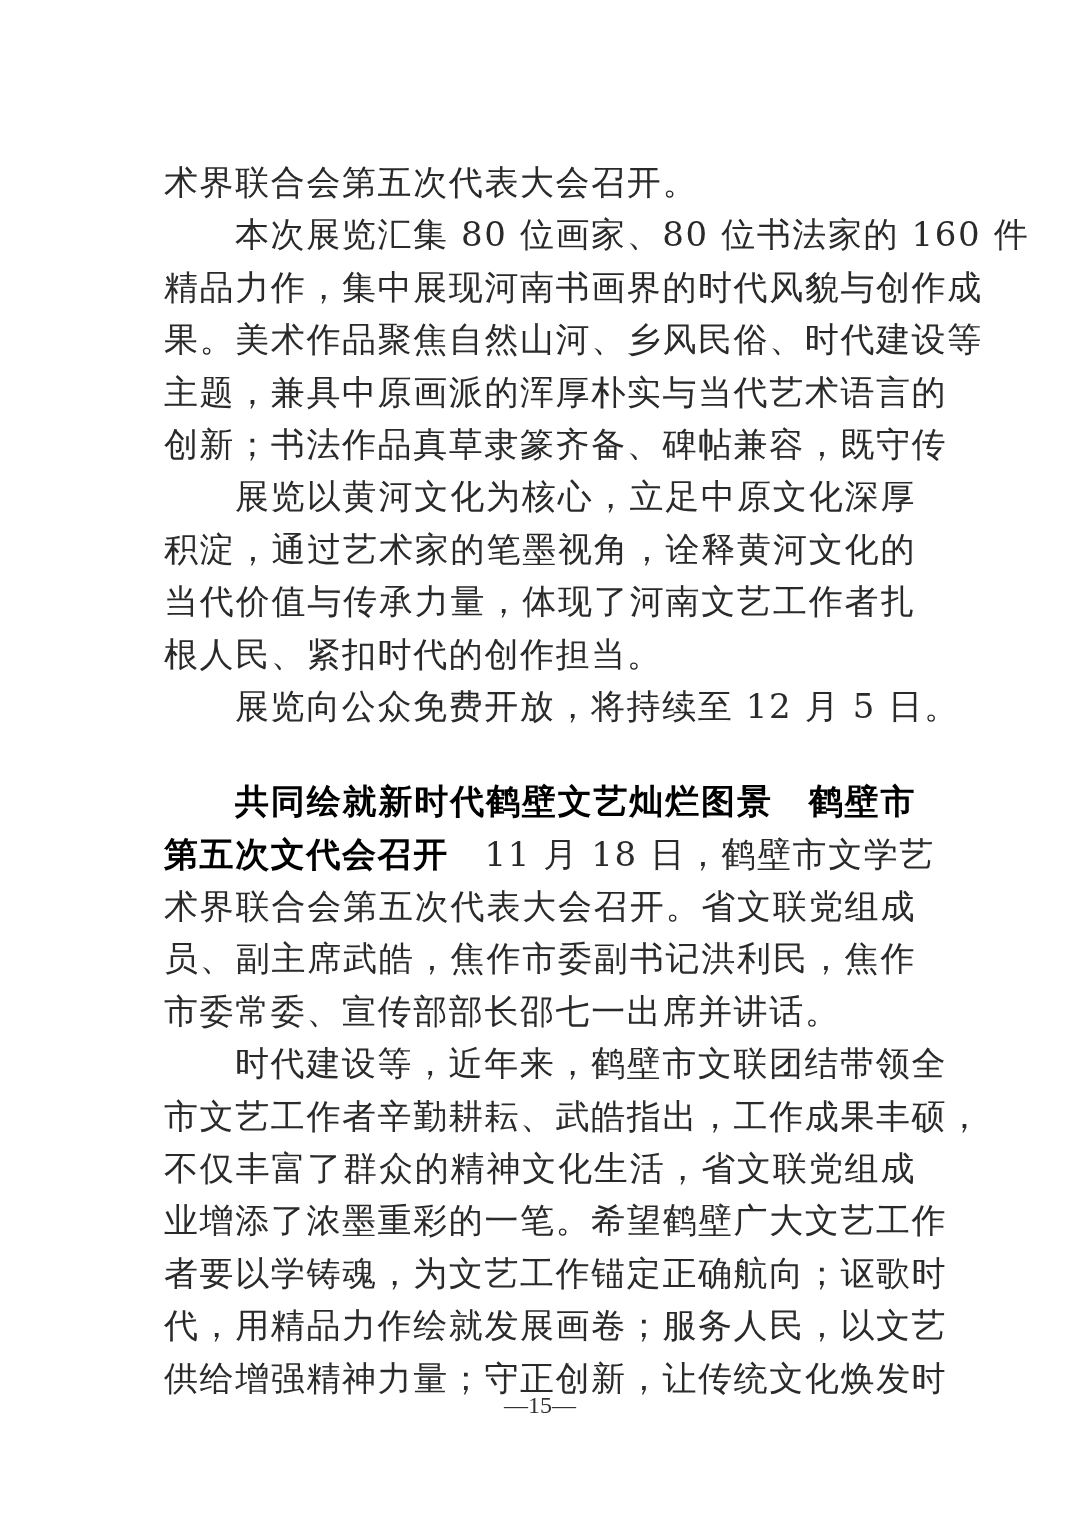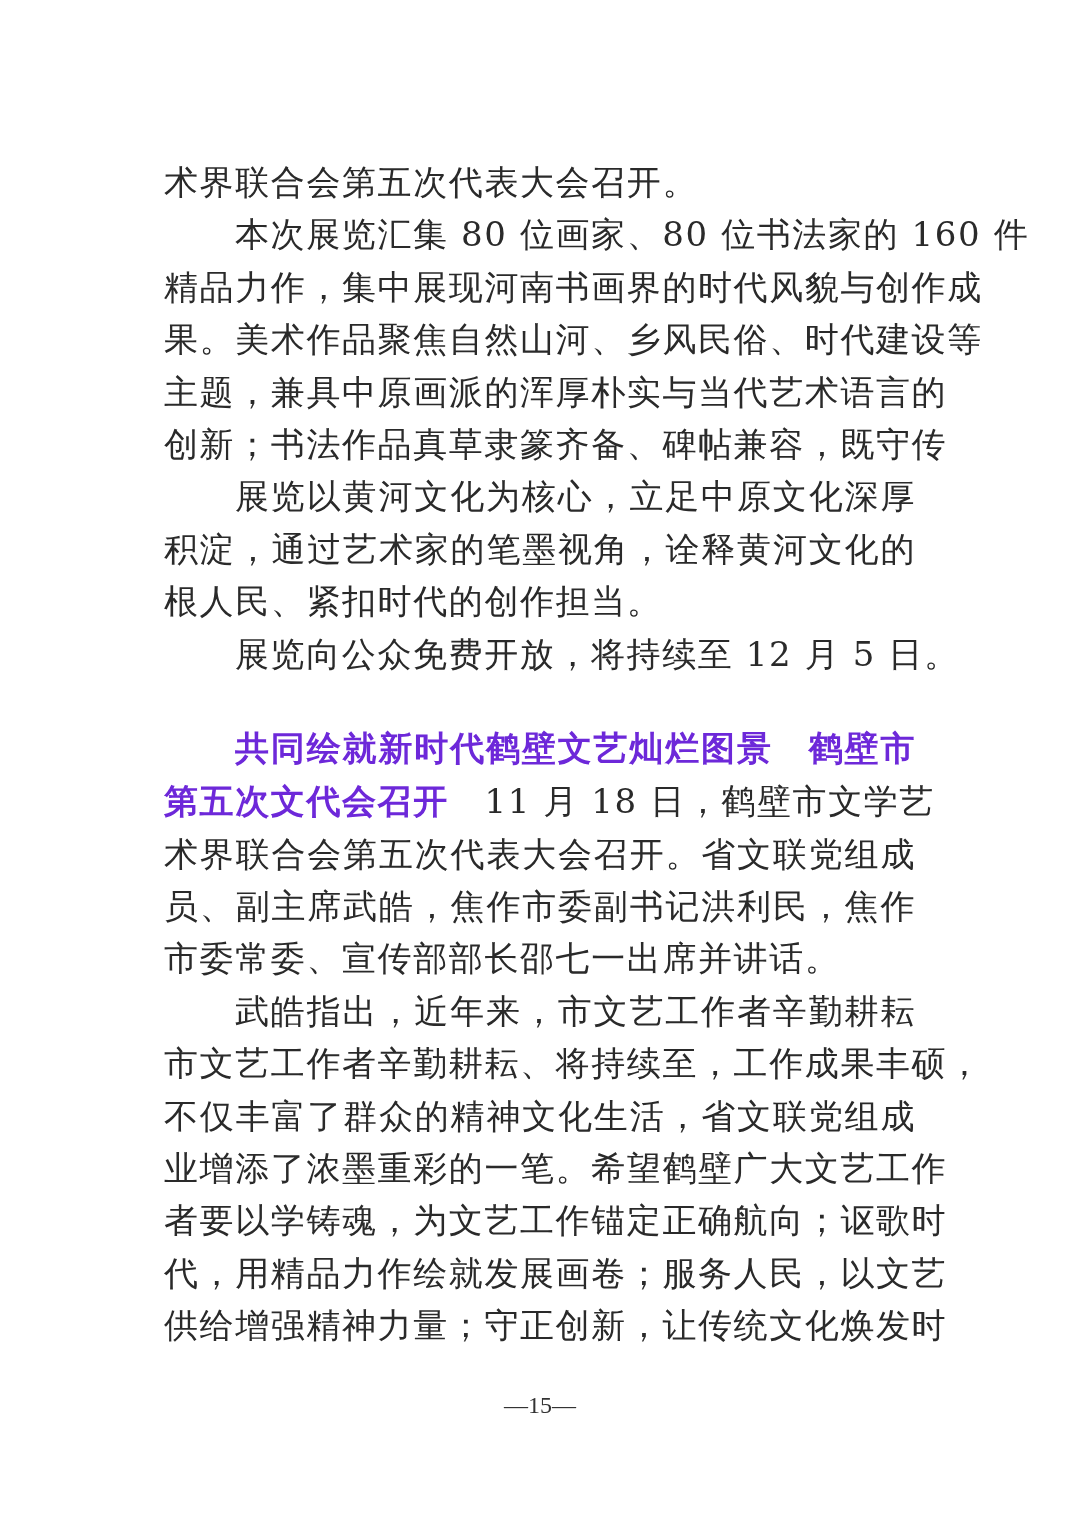--- a/index.html
+++ b/index.html
@@ -33,23 +33,23 @@
   .line.last {
     text-align-last: left;
   }
   .indent {
     padding-left: 71px;
   }
   .gap {
     height: 43px;
   }
   .bold {
-    font-family: Liberation Serif, serif;
+    font-family: Liberation Sans, sans-serif;
     font-weight: bold;
-    color: #6d28d9;
+    color: #000000;
   }
   .normal {
     font-weight: normal;
   }
   .page-number {
     position: absolute;
     left: 0;
     width: 1080px;
     top: 1392px;
     text-align: center;
@@ -66,36 +66,37 @@
   <div class="line last">术界联合会第五次代表大会召开。</div>
 
   <div class="line indent">本次展览汇集 80 位画家、80 位书法家的 160 件</div>
   <div class="line">精品力作，集中展现河南书画界的时代风貌与创作成</div>
   <div class="line">果。美术作品聚焦自然山河、乡风民俗、时代建设等</div>
   <div class="line">主题，兼具中原画派的浑厚朴实与当代艺术语言的</div>
   <div class="line">创新；书法作品真草隶篆齐备、碑帖兼容，既守传</div>
 
   <div class="line indent">展览以黄河文化为核心，立足中原文化深厚</div>
   <div class="line">积淀，通过艺术家的笔墨视角，诠释黄河文化的</div>
+  <div class="line">当代价值与传承力量，体现了河南文艺工作者扎</div>
   <div class="line last">根人民、紧扣时代的创作担当。</div>
 
   <div class="line indent last">展览向公众免费开放，将持续至 12 月 5 日。</div>
 
   <div class="gap"></div>
 
   <div class="line indent bold">共同绘就新时代鹤壁文艺灿烂图景　鹤壁市</div>
   <div class="line">
     <span class="bold">第五次文代会召开</span><span class="normal">　11 月 18 日，鹤壁市文学艺</span>
   </div>
   <div class="line">术界联合会第五次代表大会召开。省文联党组成</div>
   <div class="line">员、副主席武皓，焦作市委副书记洪利民，焦作</div>
   <div class="line last">市委常委、宣传部部长邵七一出席并讲话。</div>
 
-  <div class="line indent">武皓指出，近年来，市文艺工作者辛勤耕耘</div>
-  <div class="line">市文艺工作者辛勤耕耘、将持续至，工作成果丰硕，</div>
+  <div class="line indent">时代建设等，近年来，鹤壁市文联团结带领全</div>
+  <div class="line">市文艺工作者辛勤耕耘、武皓指出，工作成果丰硕，</div>
   <div class="line">不仅丰富了群众的精神文化生活，省文联党组成</div>
   <div class="line">业增添了浓墨重彩的一笔。希望鹤壁广大文艺工作</div>
   <div class="line">者要以学铸魂，为文艺工作锚定正确航向；讴歌时</div>
   <div class="line">代，用精品力作绘就发展画卷；服务人民，以文艺</div>
   <div class="line">供给增强精神力量；守正创新，让传统文化焕发时</div>
 </div>
 
 <div class="page-number">—15—</div>
 
 </body></html>

